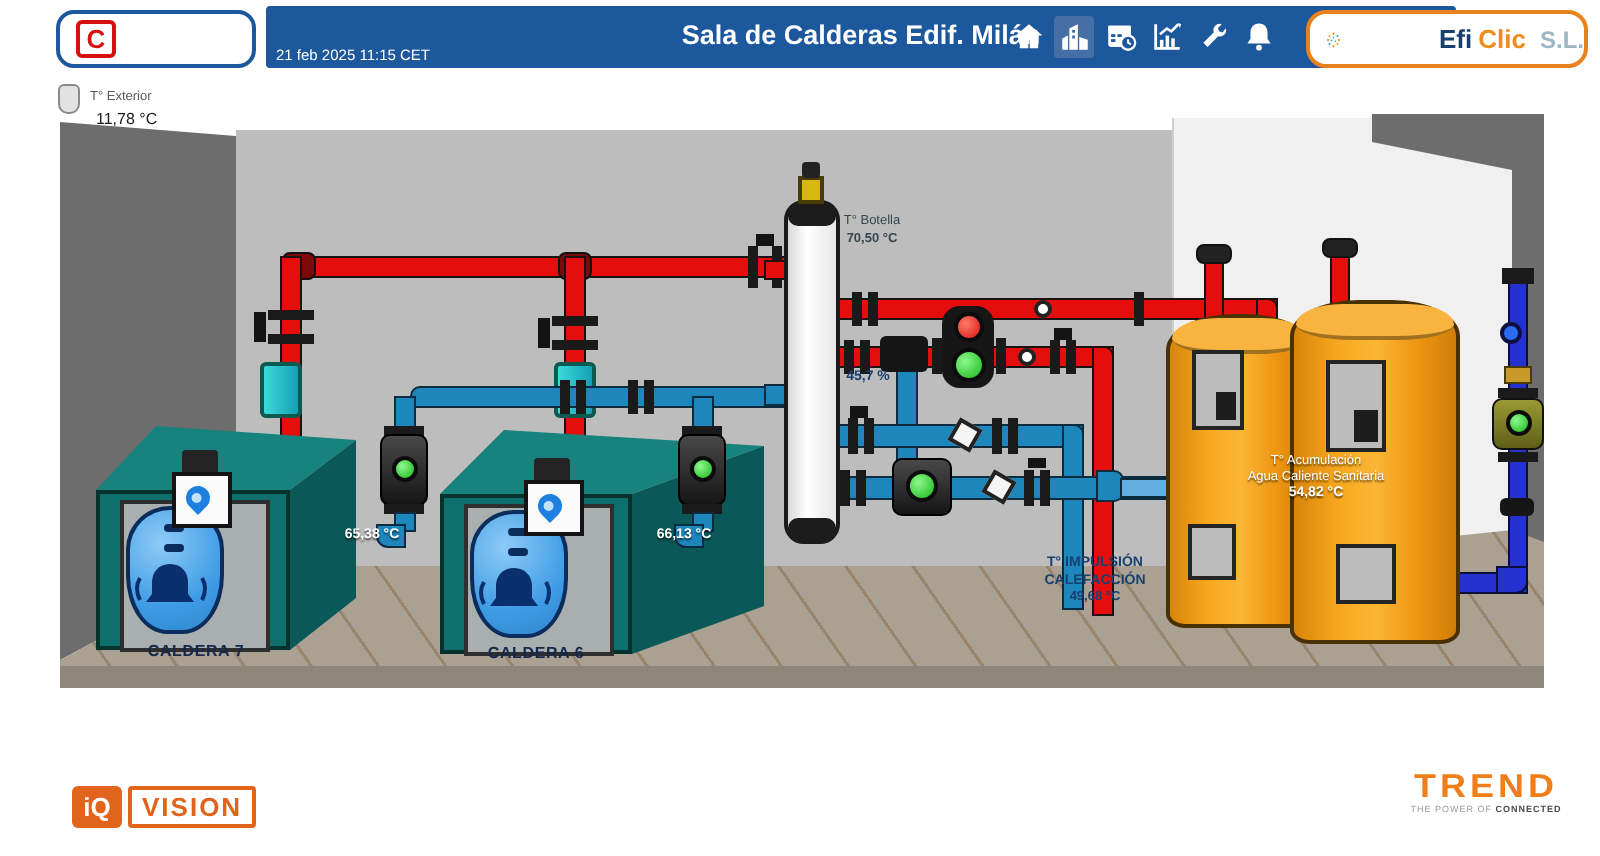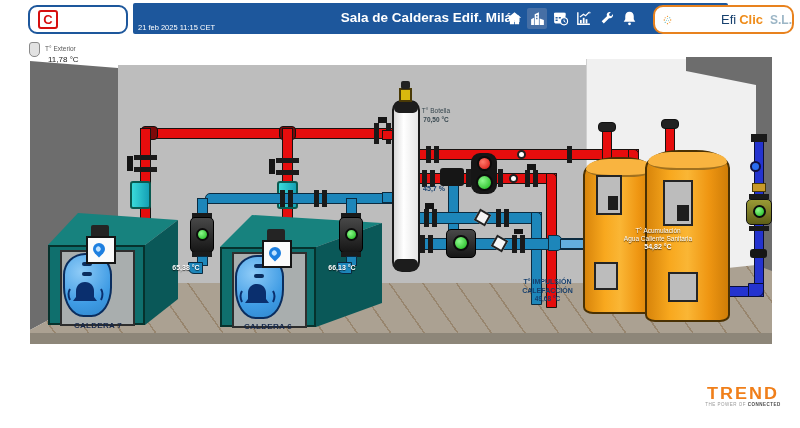--- a/index.html
+++ b/index.html
@@ -11,21 +11,21 @@
   .tcbox{left:8px;top:3px;width:20px;height:19px;border:2px solid #d60f0f;border-radius:3px;background:#fff;
          color:#d60f0f;font-weight:bold;font-size:13px;text-align:center;line-height:15px;}
   .bluebar{left:133px;top:3px;width:595px;height:31px;background:#1d579c;border-radius:2px;}
   .baredate{left:5px;bottom:2px;color:#fff;font-size:7.5px;}
   .bartitle{left:50%;top:7px;transform:translateX(-50%);color:#fff;font-weight:bold;font-size:13.5px;white-space:nowrap;}
   .icons{left:371px;top:5px;display:flex;gap:3px;}
   .icons .ic{width:20px;height:21px;display:flex;align-items:center;justify-content:center;cursor:pointer;}
   .icons .sel{background:#466fa5;border-radius:2px;}
   .efibox{left:653px;top:5px;width:141px;height:29px;background:#fff;border:2px solid #e8821e;border-radius:10px;
           display:flex;align-items:center;gap:3px;padding-left:7px;}
-  .efi1{color:#17406e;font-weight:normal;font-size:13px;margin-left:45px;}
+  .efi1{color:#17406e;font-weight:bold;font-size:13px;margin-left:45px;}
   .efi2{color:#ef8c1a;font-weight:bold;font-size:13px;}
   .efi3{color:#9cb6c6;font-weight:bold;font-size:12px;margin-left:4px;}
   
   .extcaps{left:29px;top:42px;width:11px;height:15px;background:#e2e2e2;border:1px solid #8a8a8a;border-radius:3px 3px 5px 5px;}
   .extlab{left:45px;top:45px;font-size:6.5px;color:#5a5a5a;}
   .extval{left:48px;top:55px;font-size:8px;font-weight:normal;color:#1c1c1c;}
   
   #scene{left:30px;top:57px;width:742px;height:287px;}
   .wallL{left:0;top:0;width:88px;height:284px;background:#6d6d6d;clip-path:polygon(0 4px,88px 11px,88px 226px,0 273px);}
   .wallB{left:88px;top:8px;width:468px;height:218px;background:#bdbdbd;}
@@ -383,18 +383,22 @@
       <div style="font-size:6.5px;">49,68 °C</div>
     </div>
     <div class="a wlab" style="left:556px;top:170px;width:144px;font-size:6.5px;font-weight:normal;line-height:1.25;">
       <div>T° Acumulación</div>
       <div>Agua Caliente Sanitaria</div>
       <div style="font-weight:bold;font-size:7px;">54,82 °C</div>
     </div>
   </div>
 
 
+  <div class="a iqwrap">
+    <div class="iqbox">iQ</div>
+    <div class="vbox">VISION</div>
+  </div>
   <div class="a trendwrap">
     <div class="trendname">TREND</div>
     <div class="tagline"><span>THE POWER OF </span><b>CONNECTED</b></div>
   </div>
 
 </div>
 
 </body></html>

